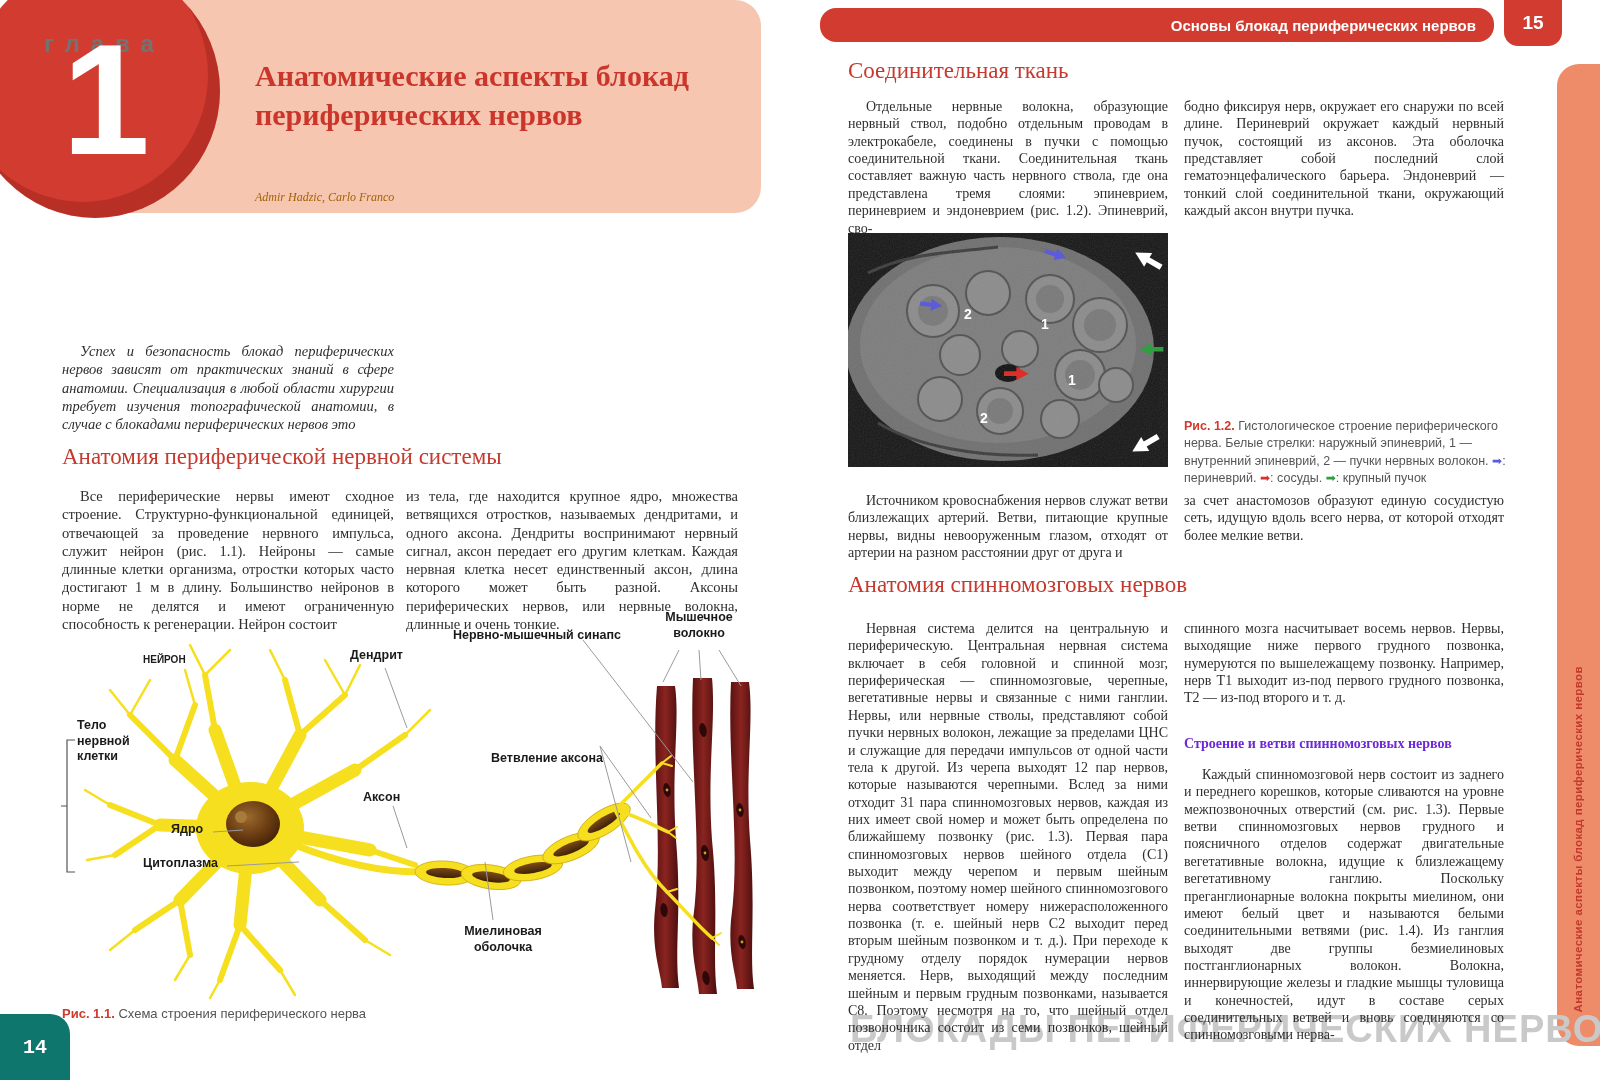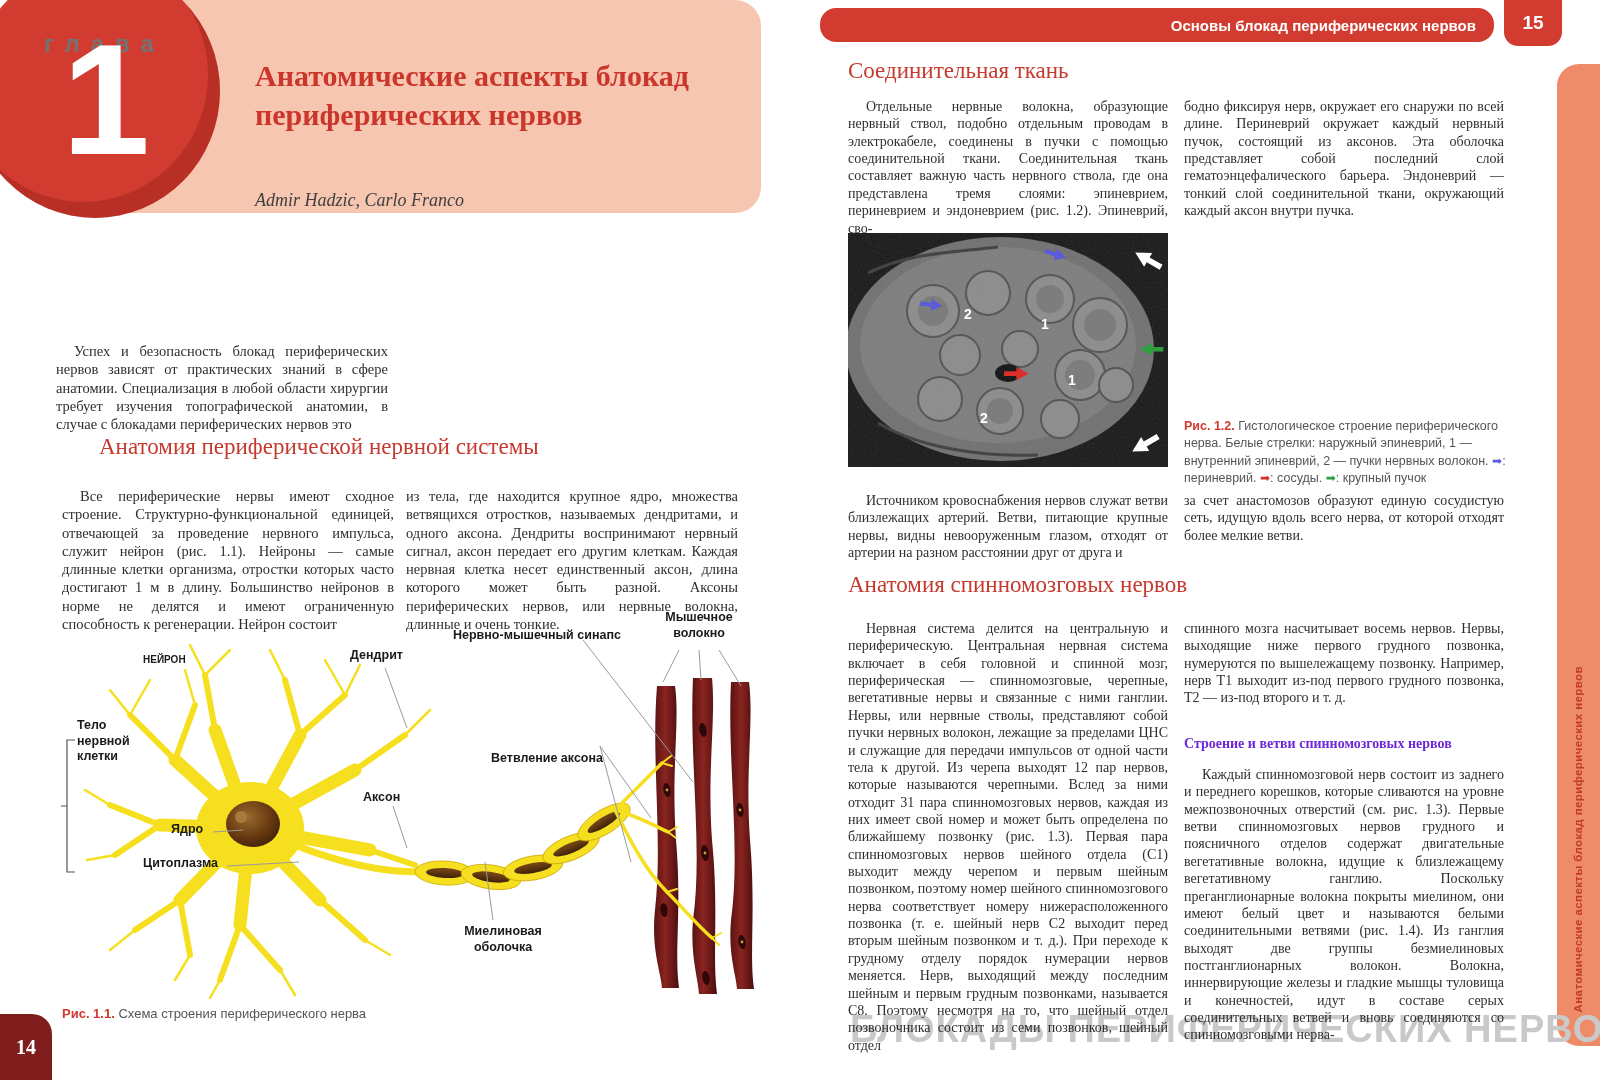--- a/index.html
+++ b/index.html
@@ -9,41 +9,41 @@
 
   
   .banner{left:55px;top:0;width:706px;height:213px;background:#f7c6b0;border-radius:0 26px 26px 26px;}
   .chapter-circle{left:-30px;top:-36px;width:250px;height:254px;border-radius:50%;background:#d23c30;
                   box-shadow:inset -12px -16px 0 rgba(120,15,10,.28);}
   .chapter-word{left:44px;top:30px;width:140px;color:#737373;font-family:"Liberation Sans",sans-serif;
                 font-weight:bold;font-size:24px;letter-spacing:11px;}
   .chapter-num{left:62px;top:20px;color:#fff;font-family:"Liberation Sans",sans-serif;
                font-weight:bold;font-size:158px;line-height:1;}
   .title{left:255px;top:56px;width:480px;font-size:30px;font-weight:bold;color:#cb362c;line-height:1.3;}
-  .authors{left:255px;top:190px;font-style:italic;font-size:18px;color:#404040;}
+  .authors{left:255px;top:190px;font-style:italic;font-size:12px;color:#a16207;}
 
   
   .bodytxt{font-size:14.5px;line-height:1.26;text-align:justify;}
   .rbodytxt{font-size:14px;line-height:1.24;text-align:justify;}
   .indent{text-indent:18px;}
   .colL{width:332px;} .colR{width:332px;}
   .rcol{width:320px;}
   .h-red{font-size:23px;color:#c5392e;font-weight:400;}
   .subhead{font-family:Liberation Serif, serif;font-weight:bold;font-size:14px;color:#6d28d9;}
 
   
   .fig1{left:55px;top:610px;width:705px;height:392px;}
   .figlbl{position:absolute;font-family:"Liberation Sans",sans-serif;font-weight:bold;
           font-size:12.5px;color:#1a1a1a;line-height:1.25;}
   .caption{font-family:"Liberation Sans",sans-serif;font-size:13px;color:#555;}
   .caption .cl{color:#d03a2e;font-weight:bold;}
 
   
-  .tab14{left:0;top:1014px;width:52px;height:66px;background:#7f1d1d;border-radius:0 20px 0 0;
-         color:#fff;font-family:Liberation Serif, serif;font-weight:bold;font-size:20px;
+  .tab14{left:0;top:1014px;width:70px;height:66px;background:#0f766e;border-radius:0 20px 0 0;
+         color:#fff;font-family:Liberation Mono, monospace;font-weight:bold;font-size:20px;
          display:flex;align-items:center;justify-content:center;}
   .headbar{left:820px;top:8px;width:674px;height:34px;background:#d23c30;border-radius:16px;
            color:#fff;font-family:"Liberation Sans",sans-serif;font-weight:bold;font-size:15px;
            display:flex;align-items:center;justify-content:flex-end;padding-right:18px;box-sizing:border-box;}
   .tab15{left:1504px;top:0;width:58px;height:46px;background:#d23c30;border-radius:0 0 14px 14px;
          color:#fff;font-family:"Liberation Sans",sans-serif;font-weight:bold;font-size:19px;
          display:flex;align-items:center;justify-content:center;}
 
   
   .sidebar{left:1557px;top:64px;width:43px;height:982px;background:#ee8b69;border-radius:22px 0 0 22px;}
@@ -68,23 +68,23 @@
 
 <div class="spread">
 
   <div class="abs banner"></div>
   <div class="abs chapter-circle"></div>
   <div class="abs chapter-word">глава</div>
   <div class="abs chapter-num">1</div>
   <div class="abs title z1">Анатомические аспекты блокад периферических нервов</div>
   <div class="abs authors z1">Admir Hadzic, Carlo Franco</div>
 
-  <div class="abs bodytxt colL indent z1" style="left:56px;top:342px;">Успех и безопасность блокад периферических нервов зависят от практических знаний в сфере анатомии. Специализация в любой области хирургии требует изучения топографической анатомии, в случае с блокадами периферических нервов это</div>
-
-  <div class="abs h-red z1" style="left:62px;top:434px;margin-left:37px;">Анатомия периферической нервной системы</div>
+  <div class="abs bodytxt colL indent z1" style="left:62px;top:342px;font-style:italic;">Успех и безопасность блокад периферических нервов зависят от практических знаний в сфере анатомии. Специализация в любой области хирургии требует изучения топографической анатомии, в случае с блокадами периферических нервов это</div>
+
+  <div class="abs h-red z1" style="left:62px;top:444px;">Анатомия периферической нервной системы</div>
   <div class="abs bodytxt colL indent z1" style="left:62px;top:487px;">Все периферические нервы имеют сходное строение. Структурно-функциональной единицей, отвечающей за проведение нервного импульса, служит нейрон (рис. 1.1). Нейроны — самые длинные клетки организма, отростки которых часто достигают 1 м в длину. Большинство нейронов в норме не делятся и имеют ограниченную способность к регенерации. Нейрон состоит</div>
   <div class="abs bodytxt colR z1" style="left:406px;top:487px;">из тела, где находится крупное ядро, множества ветвящихся отростков, называемых дендритами, и одного аксона. Дендриты воспринимают нервный сигнал, аксон передает его другим клеткам. Каждая нервная клетка несет единственный аксон, длина которого может быть разной. Аксоны периферических нервов, или нервные волокна, длинные и очень тонкие.</div>
 
   <div class="abs fig1">
     <svg width="705" height="392" viewBox="0 0 705 392">
       <defs>
         <radialGradient id="gnuc" cx="40%" cy="35%" r="75%">
           <stop offset="0%" stop-color="#9a6a2e"></stop>
             <stop offset="55%" stop-color="#6b3c12"></stop>
             <stop offset="100%" stop-color="#3a1d06"></stop>

